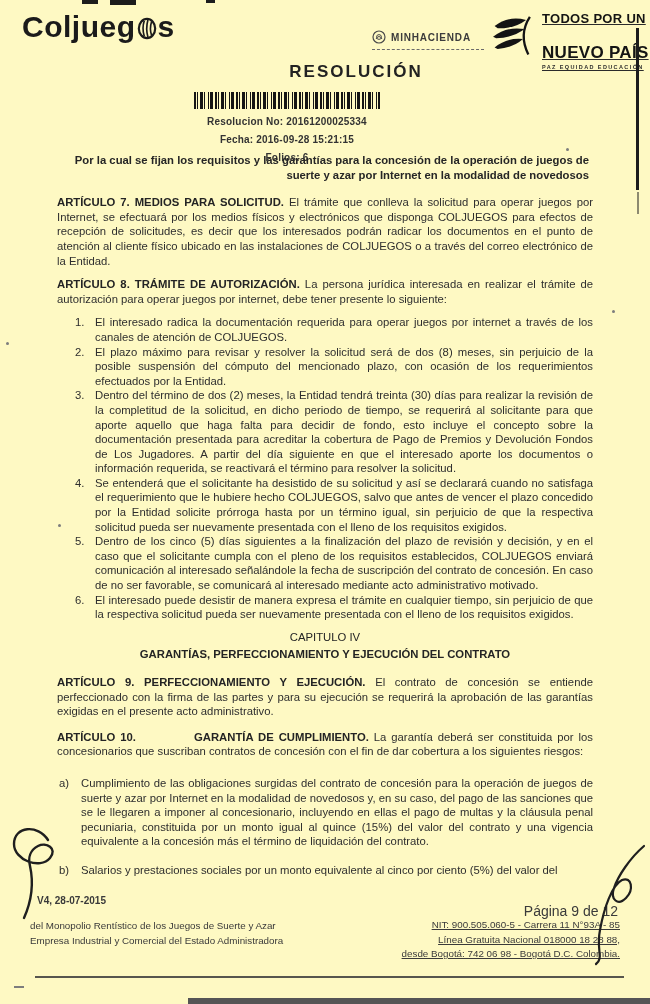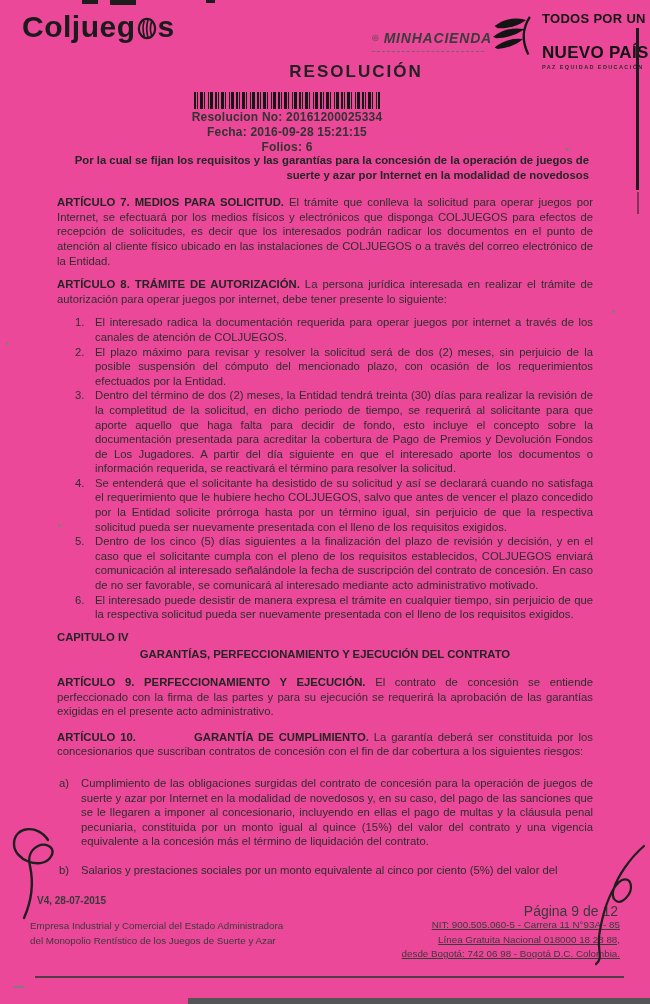--- a/index.html
+++ b/index.html
@@ -2,62 +2,62 @@
 <html><head>
 <meta charset="utf-8">
 <style>
   html,body{margin:0;padding:0;}
   body{
     width:650px;height:1004px;position:relative;overflow:hidden;
     background:#f7f7f5;
     font-family:"Liberation Sans","DejaVu Sans",sans-serif;
     color:#2b2b2b;
   }
-  .page{position:absolute;inset:0;background:#ec4899;padding-left:36px;}
+  .page{position:absolute;inset:0;background:#fef9c3;padding-left:36px;}
 
   
   .brand{position:absolute;left:22px;top:10px;font-size:30px;font-weight:800;
          letter-spacing:.5px;color:#1b1b1b;display:flex;align-items:center;}
   .brand svg{margin:3px 1px 0 1px;}
   .minhacienda{position:absolute;left:372px;top:30px;width:120px;}
   .minhacienda .row{display:flex;align-items:center;gap:5px;color:#3c3c3c;
-        font-size:14px;font-weight:600;letter-spacing:.8px;font-style:italic;}
+        font-size:10px;font-weight:600;letter-spacing:.8px;}
   .minhacienda .dashes{margin-top:5px;border-top:1.5px dashed #6a6a6a;width:112px;}
   .nuevopais{position:absolute;left:490px;top:12px;display:flex;gap:6px;align-items:flex-start;}
-  .nuevopais .txt{line-height:1;}
+  .nuevopais .txt{line-height:1;text-decoration:underline;}
   .np1{font-size:13px;font-weight:800;color:#141414;letter-spacing:.3px;}
   .np2{font-size:17px;font-weight:800;color:#141414;letter-spacing:.3px;margin-top:19px;}
   .np3{font-size:5.5px;font-weight:700;color:#2d2d2d;letter-spacing:1.4px;margin-top:4px;}
 
   
   .title{position:absolute;left:0;top:62px;width:630px;text-align:center;
          font-size:17px;font-weight:700;letter-spacing:2px;color:#222;margin-left:41px;}
   .stamp{position:absolute;left:162px;top:92px;width:250px;text-align:center;}
   .barcode{margin:0 auto;width:186px;height:17px;
      background:repeating-linear-gradient(90deg,
        #151515 0 2px, transparent 2px 3px,
        #151515 3px 4px, transparent 4px 6px,
        #151515 6px 9px, transparent 9px 10px,
        #151515 10px 11px, transparent 11px 14px,
        #151515 14px 15px, transparent 15px 16px,
        #151515 16px 19px, transparent 19px 21px);}
-  .stamp .line{font-size:12px;font-weight:700;color:#333;margin-top:1px;letter-spacing:.2px;}
+  .stamp .line{font-size:10px;font-weight:700;color:#333;margin-top:7px;letter-spacing:.2px;}
 
   
   .doc{position:absolute;left:57px;top:153px;width:536px;
        font-size:11.3px;line-height:14.6px;text-align:justify;color:#2e2e2e;}
   .subject{font-weight:700;text-align:right;margin:0 4px 13px 4px;color:#262626;}
   .para{margin:0 0 9px 0;}
   .lead{font-weight:700;color:#242424;margin-top:36px;}
   .gap-wide{display:inline-block;width:58px;}
   .numlist{margin:3px 0 8px 0;}
   .numitem{display:flex;margin:0 0 0 18px;}
   .numitem .num{flex:0 0 20px;font-weight:400;}
   .numitem .itxt{flex:1;text-align:justify;}
-  .chapter{font-weight:700;color:#242424;margin:8px 0 3px 0;}
+  .chapter{text-align:center;font-weight:400;color:#242424;margin:8px 0 3px 0;}
   .chapter2{text-align:center;font-weight:700;color:#242424;margin:0 0 13px 0;}
   .letteritem{display:flex;margin:0 0 14px 2px;}
   .letteritem .num{flex:0 0 22px;}
   .letteritem .itxt{flex:1;text-align:justify;}
 
   
   .version{position:absolute;left:37px;top:895px;font-size:10px;font-weight:700;color:#3a3a3a;}
   .f-left{position:absolute;left:30px;top:918px;font-size:9.8px;color:#3a3a3a;line-height:15px;}
   .f-page{position:absolute;right:32px;top:903px;font-size:14px;color:#3a3a3a;}
   .f-right{position:absolute;right:30px;top:918px;font-size:9.8px;color:#3a3a3a;
@@ -126,21 +126,21 @@
 
     <p class="para"><span class="lead">ARTÍCULO 8. TRÁMITE DE AUTORIZACIÓN.</span> <span>La persona jurídica interesada en realizar el trámite de autorización para operar juegos por internet, debe tener presente lo siguiente:</span></p>
 
     <div class="numlist">
       <div class="numitem">
         <span class="num">1.</span>
         <span class="itxt">El interesado radica la documentación requerida para operar juegos por internet a través de los canales de atención de COLJUEGOS.</span>
       </div>
       <div class="numitem">
         <span class="num">2.</span>
-        <span class="itxt">El plazo máximo para revisar y resolver la solicitud será de dos (2) meses, sin perjuicio de la posible suspensión del cómputo del mencionado plazo, con ocasión de los requerimientos efectuados por la Entidad.</span>
+        <span class="itxt">El plazo máximo para revisar y resolver la solicitud será de dos (8) meses, sin perjuicio de la posible suspensión del cómputo del mencionado plazo, con ocasión de los requerimientos efectuados por la Entidad.</span>
       </div>
       <div class="numitem">
         <span class="num">3.</span>
         <span class="itxt">Dentro del término de dos (2) meses, la Entidad tendrá treinta (30) días para realizar la revisión de la completitud de la solicitud, en dicho periodo de tiempo, se requerirá al solicitante para que aporte aquello que haga falta para decidir de fondo, esto incluye el concepto sobre la documentación presentada para acreditar la cobertura de Pago de Premios y Devolución Fondos de Los Jugadores. A partir del día siguiente en que el interesado aporte los documentos o información requerida, se reactivará el término para resolver la solicitud.</span>
       </div>
       <div class="numitem">
         <span class="num">4.</span>
         <span class="itxt">Se entenderá que el solicitante ha desistido de su solicitud y así se declarará cuando no satisfaga el requerimiento que le hubiere hecho COLJUEGOS, salvo que antes de vencer el plazo concedido por la Entidad solicite prórroga hasta por un término igual, sin perjuicio de que la respectiva solicitud pueda ser nuevamente presentada con el lleno de los requisitos exigidos.</span>
       </div>
       <div class="numitem">
@@ -167,22 +167,22 @@
       <span class="itxt">Cumplimiento de las obligaciones surgidas del contrato de concesión para la operación de juegos de suerte y azar por Internet en la modalidad de novedosos y, en su caso, del pago de las sanciones que se le llegaren a imponer al concesionario, incluyendo en ellas el pago de multas y la cláusula penal pecuniaria, constituida por un monto igual al quince (15%) del valor del contrato y una vigencia equivalente a la concesión más el término de liquidación del contrato.</span>
     </div>
     <div class="letteritem">
       <span class="num">b)</span>
       <span class="itxt">Salarios y prestaciones sociales por un monto equivalente al cinco por ciento (5%) del valor del</span>
     </div>
   </div>
 
   <div class="version">V4, 28-07-2015</div>
   <div class="f-left">
+    <div>del Monopolio Rentístico de los Juegos de Suerte y Azar</div>
     <div>Empresa Industrial y Comercial del Estado Administradora</div>
-    <div>del Monopolio Rentístico de los Juegos de Suerte y Azar</div>
   </div>
   <div class="f-page">Página 9 de 12</div>
   <div class="f-right">
     <div>NIT: 900.505.060-5 - Carrera 11 N°93A - 85</div>
     <div>Línea Gratuita Nacional 018000 18 28 88,</div>
     <div>desde Bogotá: 742 06 98 - Bogotá D.C. Colombia.</div>
   </div>
   <div class="f-rule"></div>
 
   <svg class="pen" style="left:4px;top:818px;" width="70" height="110" viewBox="0 0 70 110">

